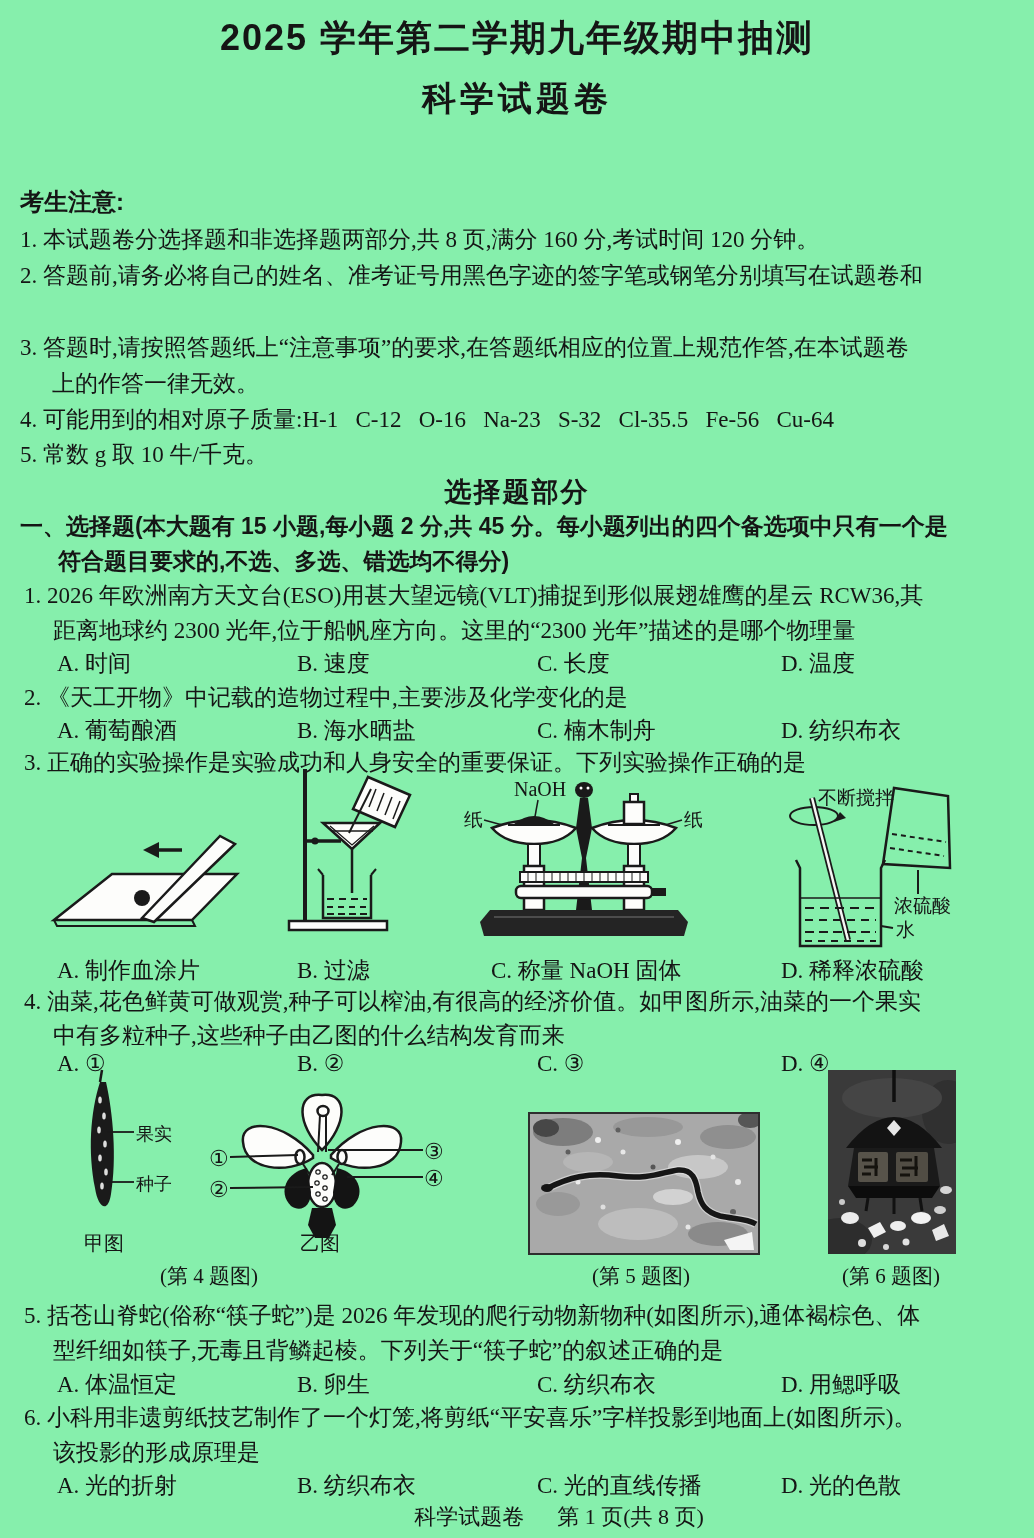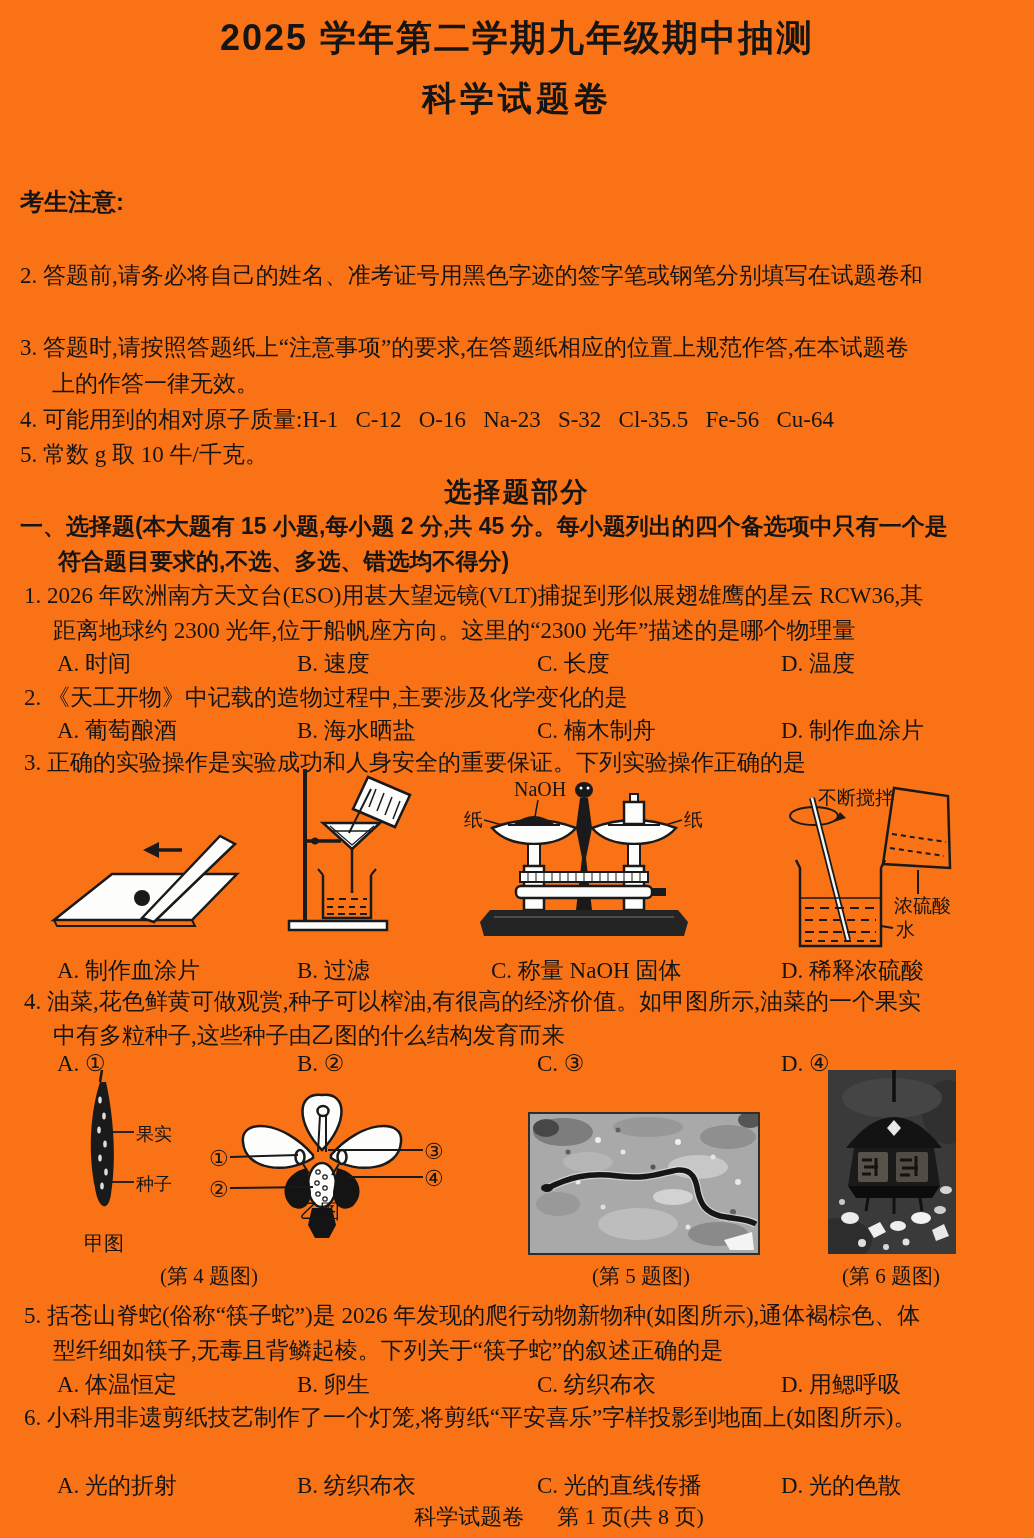--- a/index.html
+++ b/index.html
@@ -1,16 +1,16 @@
 <!DOCTYPE html>
 <html><head>
 <meta charset="utf-8">
 <style>
   html,body{margin:0;padding:0;background:#f8f8f6;}
-  .page{position:relative;width:1034px;height:1538px;background:#f97316;
+  .page{position:relative;width:1034px;height:1538px;background:#86efac;
         font-family:"Liberation Serif","DejaVu Serif",serif;color:#151515;overflow:hidden;}
   .abs{position:absolute;white-space:pre;}
   .sans{font-family:"Liberation Sans","DejaVu Sans",sans-serif;}
   .b{font-weight:bold;}
   .center{left:0;width:100%;text-align:center;}
   .title{font-size:36px;letter-spacing:2px;}
   .subtitle{font-size:34px;letter-spacing:4px;}
   .h2{font-size:27px;letter-spacing:2px;}
   .nh{font-size:24px;}
   .nt{font-size:23px;}
@@ -28,20 +28,21 @@
 </style>
 </head>
 <body>
 
 <div class="page">
 
   <div class="abs center sans b title" style="top:14px">2025 学年第二学期九年级期中抽测</div>
   <div class="abs center sans b subtitle" style="top:76px">科学试题卷</div>
 
   <div class="abs sans b nh" style="left:20px;top:186px">考生注意:</div>
+  <div class="abs nt" style="left:20px;top:224px">1. 本试题卷分选择题和非选择题两部分,共 8 页,满分 160 分,考试时间 120 分钟。</div>
   <div class="abs nt" style="left:20px;top:260px">2. 答题前,请务必将自己的姓名、准考证号用黑色字迹的签字笔或钢笔分别填写在试题卷和</div>
   <div class="abs nt" style="left:20px;top:332px">3. 答题时,请按照答题纸上“注意事项”的要求,在答题纸相应的位置上规范作答,在本试题卷</div>
   <div class="abs nt" style="left:52px;top:368px">上的作答一律无效。</div>
   <div class="abs nt" style="left:20px;top:404px">4. 可能用到的相对原子质量:H-1   C-12   O-16   Na-23   S-32   Cl-35.5   Fe-56   Cu-64</div>
   <div class="abs nt" style="left:20px;top:439px">5. 常数 g 取 10 牛/千克。</div>
 
   <div class="abs center sans b h2" style="top:474px">选择题部分</div>
   <div class="abs sans b intro" style="left:20px;top:511px">一、选择题(本大题有 15 小题,每小题 2 分,共 45 分。每小题列出的四个备选项中只有一个是</div>
   <div class="abs sans b intro" style="left:58px;top:546px">符合题目要求的,不选、多选、错选均不得分)</div>
 
@@ -52,21 +53,21 @@
     <span class="opt oB">B. 速度</span>
     <span class="opt oC">C. 长度</span>
     <span class="opt oD">D. 温度</span>
   </div>
 
   <div class="abs qt" style="left:24px;top:682px">2. 《天工开物》中记载的造物过程中,主要涉及化学变化的是</div>
   <div class="optrow" style="top:715px">
     <span class="opt oA">A. 葡萄酿酒</span>
     <span class="opt oB">B. 海水晒盐</span>
     <span class="opt oC">C. 楠木制舟</span>
-    <span class="opt oD">D. 制作血涂片</span>
+    <span class="opt oD">D. 纺织布衣</span>
   </div>
 
   <div class="abs qt" style="left:24px;top:747px">3. 正确的实验操作是实验成功和人身安全的重要保证。下列实验操作正确的是</div>
 
   <svg style="left:42px;top:822px" width="225" height="120" viewBox="0 0 225 120">
     <polygon points="12,98 70,52 195,52 150,98" fill="#fdfdfb" stroke="#1a1a1a" stroke-width="2.5"></polygon>
     <polyline points="12,98 15,104 153,104 150,98" fill="none" stroke="#1a1a1a" stroke-width="2"></polyline>
     <polygon points="100,96 178,14 193,22 112,100" fill="#fdfdfb" stroke="#1a1a1a" stroke-width="2.5"></polygon>
     <circle cx="100" cy="76" r="8" fill="#1a1a1a"></circle>
     <line x1="140" y1="28" x2="108" y2="28" stroke="#1a1a1a" stroke-width="3.5"></line>
@@ -219,21 +220,21 @@
     <text x="14" y="86" font-size="22" font-family="DejaVu Sans">①</text>
     <line x1="35" y1="108" x2="118" y2="107" stroke="#1a1a1a" stroke-width="2"></line>
     <text x="14" y="117" font-size="22" font-family="DejaVu Sans">②</text>
     <line x1="228" y1="70" x2="133" y2="70" stroke="#1a1a1a" stroke-width="2"></line>
     <text x="229" y="79" font-size="22" font-family="DejaVu Sans">③</text>
     <line x1="228" y1="97" x2="152" y2="97" stroke="#1a1a1a" stroke-width="2"></line>
     <text x="229" y="106" font-size="22" font-family="DejaVu Sans">④</text>
   </svg>
 
   <div class="abs figlbl" style="left:84px;top:1230px">甲图</div>
-  <div class="abs figlbl" style="left:300px;top:1198px">乙图</div>
+  <div class="abs figlbl" style="left:300px;top:1230px">乙图</div>
   <div class="abs cap" style="left:160px;top:1262px">(第 4 题图)</div>
 
   <svg style="left:528px;top:1112px" width="232" height="143" viewBox="0 0 232 143">
     <rect x="0" y="0" width="232" height="143" fill="#a9a9a9"></rect>
     <ellipse cx="35" cy="20" rx="30" ry="14" fill="#7d7d7d"></ellipse>
     <ellipse cx="120" cy="15" rx="35" ry="10" fill="#989898"></ellipse>
     <ellipse cx="200" cy="25" rx="28" ry="12" fill="#8f8f8f"></ellipse>
     <ellipse cx="60" cy="50" rx="25" ry="10" fill="#b6b6b6"></ellipse>
     <ellipse cx="170" cy="55" rx="30" ry="12" fill="#c7c7c7"></ellipse>
     <ellipse cx="30" cy="92" rx="22" ry="12" fill="#999999"></ellipse>
@@ -296,20 +297,21 @@
   <div class="abs qt" style="left:24px;top:1300px">5. 括苍山脊蛇(俗称“筷子蛇”)是 2026 年发现的爬行动物新物种(如图所示),通体褐棕色、体</div>
   <div class="abs qt" style="left:53px;top:1335px">型纤细如筷子,无毒且背鳞起棱。下列关于“筷子蛇”的叙述正确的是</div>
   <div class="optrow" style="top:1369px">
     <span class="opt oA">A. 体温恒定</span>
     <span class="opt oB">B. 卵生</span>
     <span class="opt oC">C. 纺织布衣</span>
     <span class="opt oD">D. 用鳃呼吸</span>
   </div>
 
   <div class="abs qt" style="left:24px;top:1402px">6. 小科用非遗剪纸技艺制作了一个灯笼,将剪纸“平安喜乐”字样投影到地面上(如图所示)。</div>
+  <div class="abs qt" style="left:53px;top:1437px">该投影的形成原理是</div>
   <div class="optrow" style="top:1470px">
     <span class="opt oA">A. 光的折射</span>
     <span class="opt oB">B. 纺织布衣</span>
     <span class="opt oC">C. 光的直线传播</span>
     <span class="opt oD">D. 光的色散</span>
   </div>
 
   <div class="abs center footer" style="top:1502px">科学试题卷　  第 1 页(共 8 页)</div>
 
 </div>

